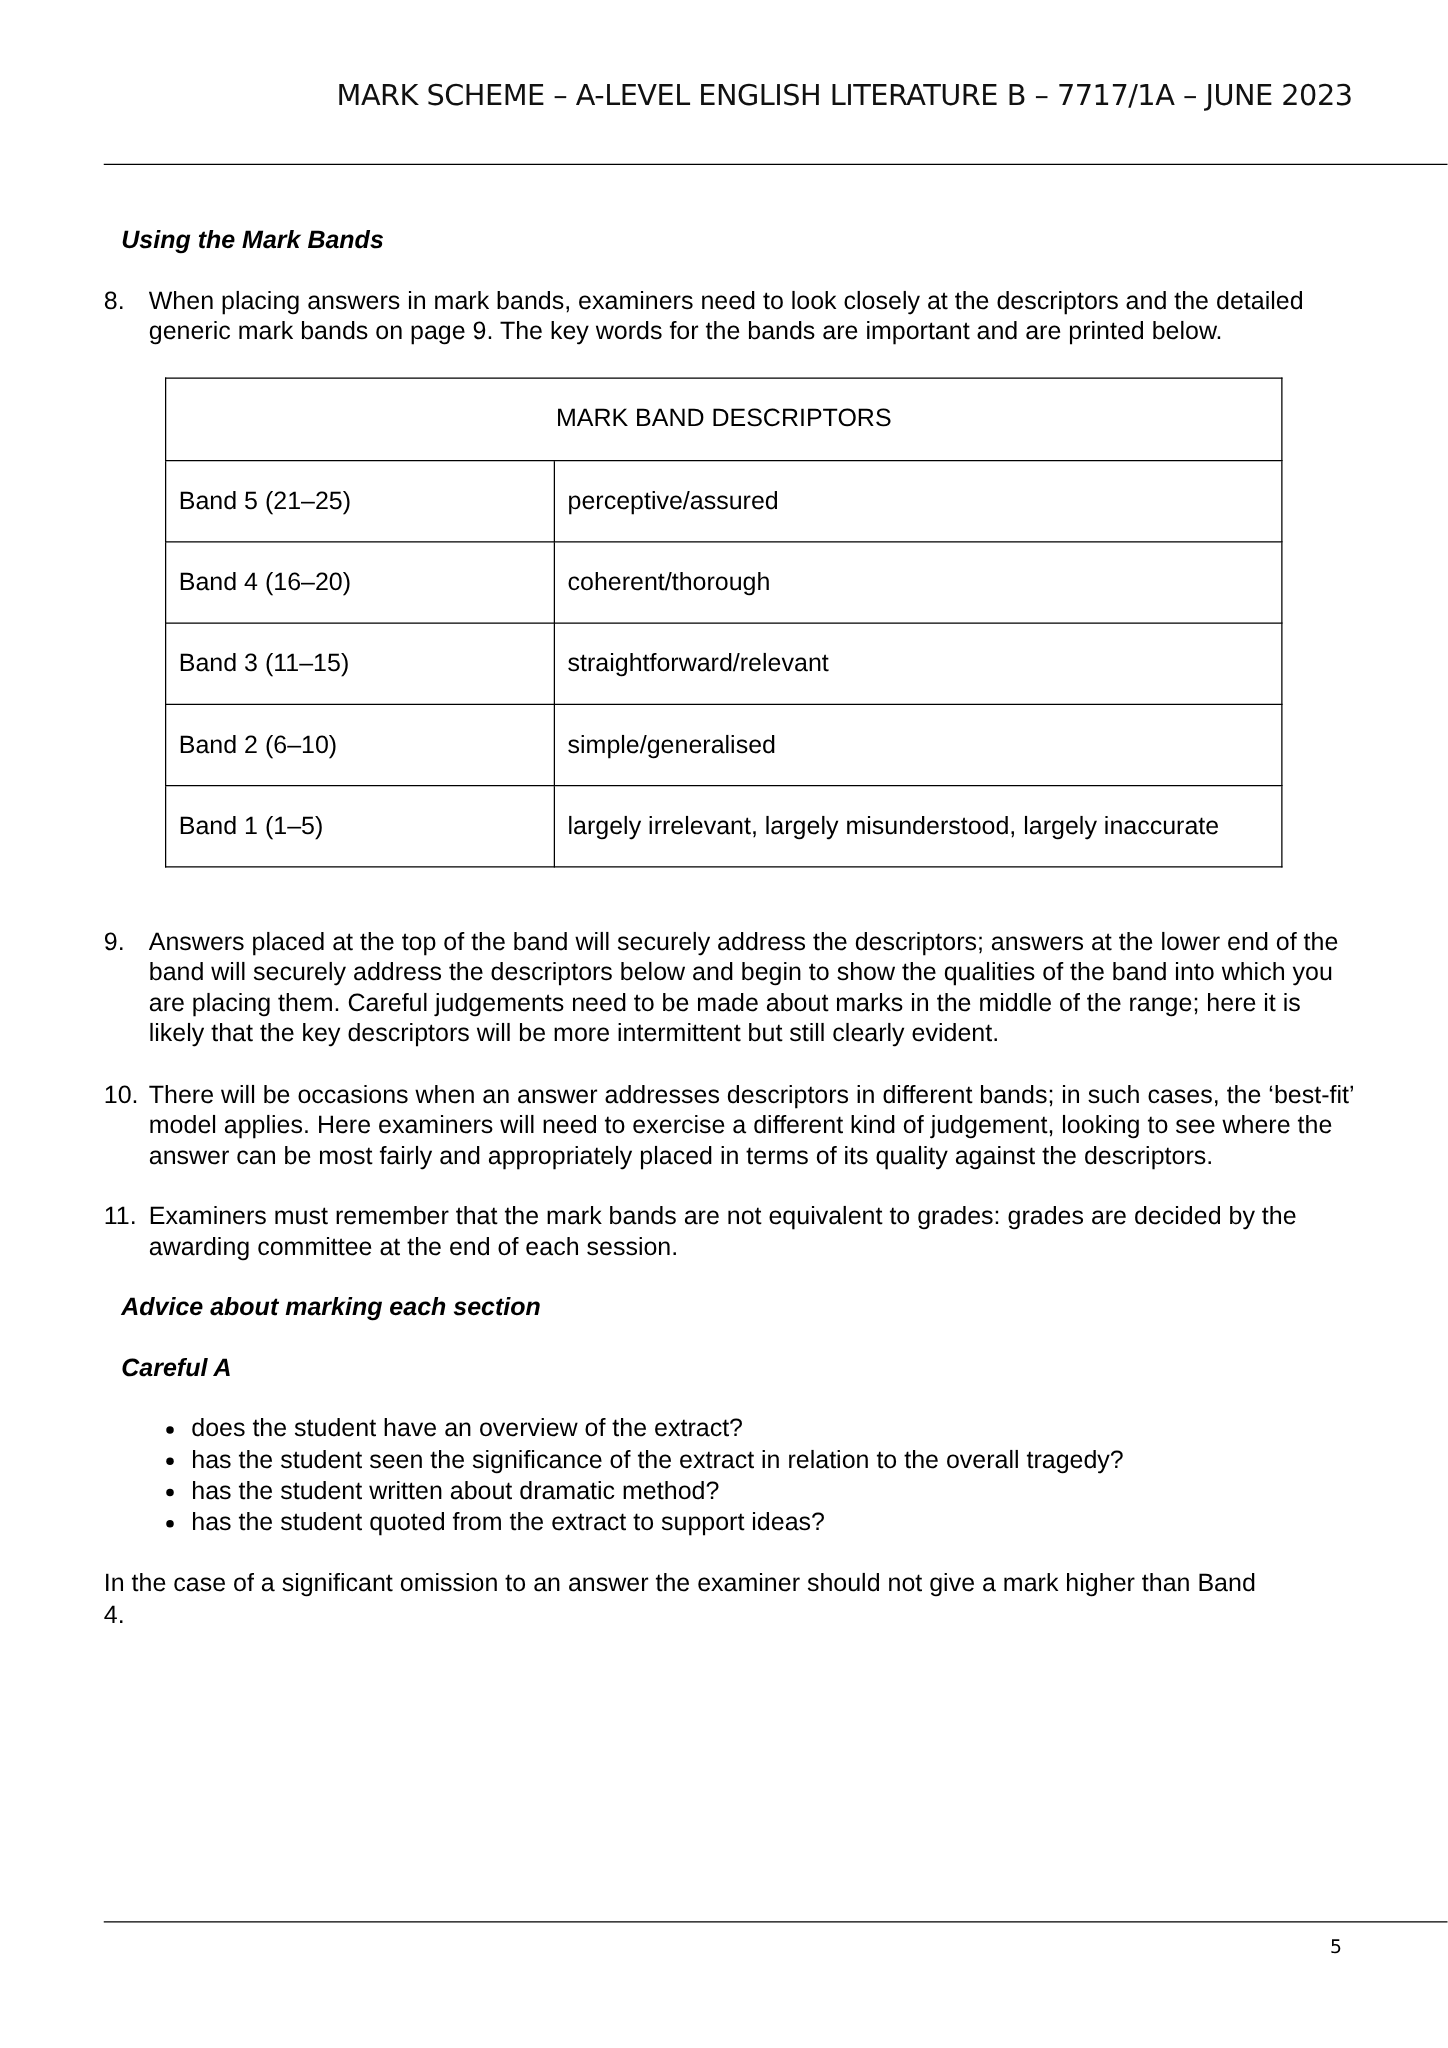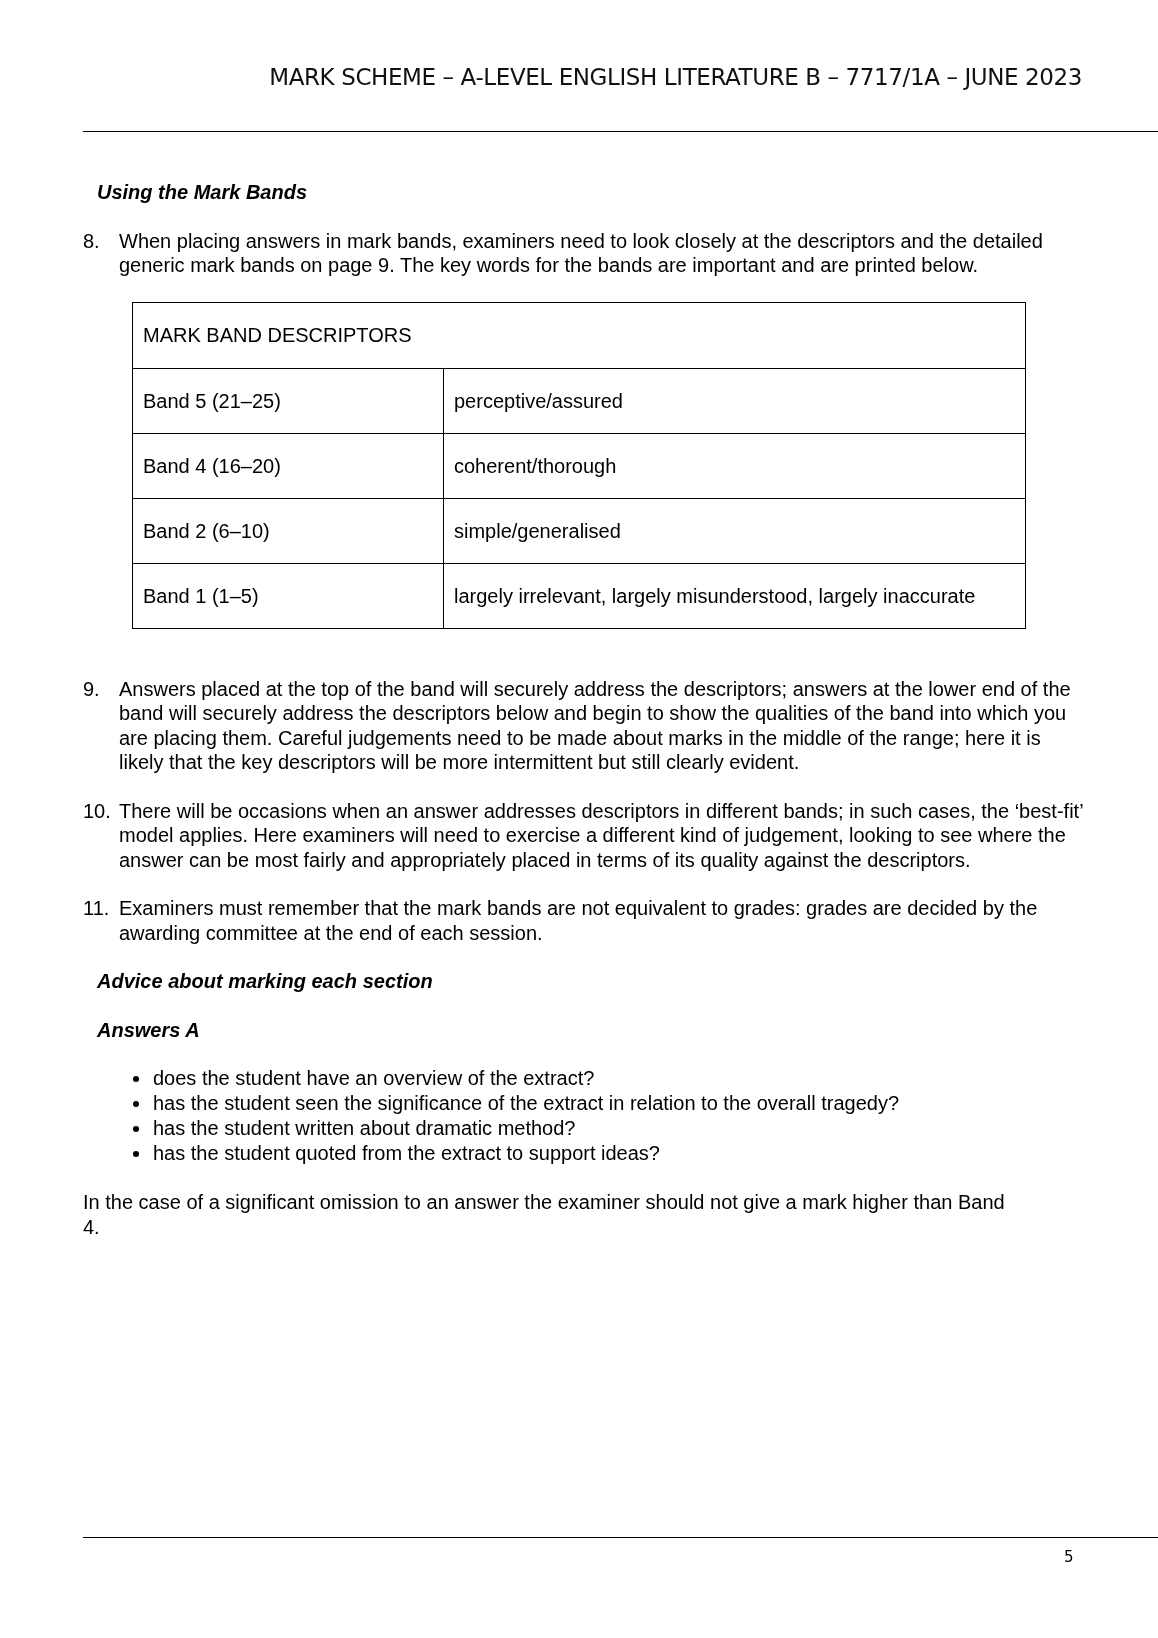--- a/index.html
+++ b/index.html
@@ -16,21 +16,21 @@
                  font-family: "DejaVu Sans", sans-serif; font-size: 15px; }
   .content { position: absolute; left: 83px; top: 166px; width: 1000px;
              font-size: 20px; line-height: 24.5px; }
   h2 { font-size: 20px; font-weight: bold; margin: 14px; font-style: italic; }
   .num-item { display: flex; margin: 0; }
   .num-item .num { width: 36px; flex: none; }
   .num-item .text { flex: 1; }
   table.bands { border-collapse: collapse; margin-left: 49px; width: 894px; }
   table.bands td { border: 1.5px solid #000; height: 64px; padding: 0 10px;
                    font-size: 20px; line-height: 24px; vertical-align: middle; }
-  table.bands td.head { height: 65px; }
+  table.bands td.head { text-align: center; height: 65px; }
   table.bands td.band { width: 290px; }
   ul.bullets { list-style: none; margin: 12px; padding: 0 0 0 36px; }
   ul.bullets li { position: relative; padding-left: 22px; line-height: 25px; }
   ul.bullets li::before { content: ""; position: absolute; left: 2px; top: 10px;
                           width: 6px; height: 6px; border-radius: 50%; background: #000; }
 </style>
 </head>
 <body>
 
 <div class="header-title">MARK SCHEME – A-LEVEL ENGLISH LITERATURE B – 7717/1A – JUNE 2023</div>
@@ -52,20 +52,24 @@
     </tr>
     <tr>
       <td class="band">Band 5 (21–25)</td>
       <td>perceptive/assured</td>
     </tr>
     <tr>
       <td class="band">Band 4 (16–20)</td>
       <td>coherent/thorough</td>
     </tr>
     <tr>
+      <td class="band">Band 3 (11–15)</td>
+      <td>straightforward/relevant</td>
+    </tr>
+    <tr>
       <td class="band">Band 2 (6–10)</td>
       <td>simple/generalised</td>
     </tr>
     <tr>
       <td class="band">Band 1 (1–5)</td>
       <td>largely irrelevant, largely misunderstood, largely inaccurate</td>
     </tr>
   </tbody>
     </table>
 
@@ -79,21 +83,21 @@
     <span class="text">There will be occasions when an answer addresses descriptors in different bands; in such cases, the ‘best-fit’ model applies.  Here examiners will need to exercise a different kind of judgement, looking to see where the answer can be most fairly and appropriately placed in terms of its quality against the descriptors.</span>
   </div>
 
   <div class="num-item" style="margin-top:24px;">
     <span class="num">11.</span>
     <span class="text">Examiners must remember that the mark bands are not equivalent to grades: grades are decided by the awarding committee at the end of each session.</span>
   </div>
 
   <h2 style="margin-top:24px;">Advice about marking each section</h2>
 
-  <h2 style="margin-top:24px;">Answers A</h2>
+  <h2 style="margin-top:24px;">Careful A</h2>
 
 
   <ul class="bullets" style="margin-top:24px;">
     <li>does the student have an overview of the extract?</li>
     <li>has the student seen the significance of the extract in relation to the overall tragedy?</li>
     <li>has the student written about dramatic method?</li>
     <li>has the student quoted from the extract to support ideas?</li>
   </ul>
 
   <p style="margin:24px 0 0 0; width:940px;">In the case of a significant omission to an answer the examiner should not give a mark higher than Band 4.</p>

